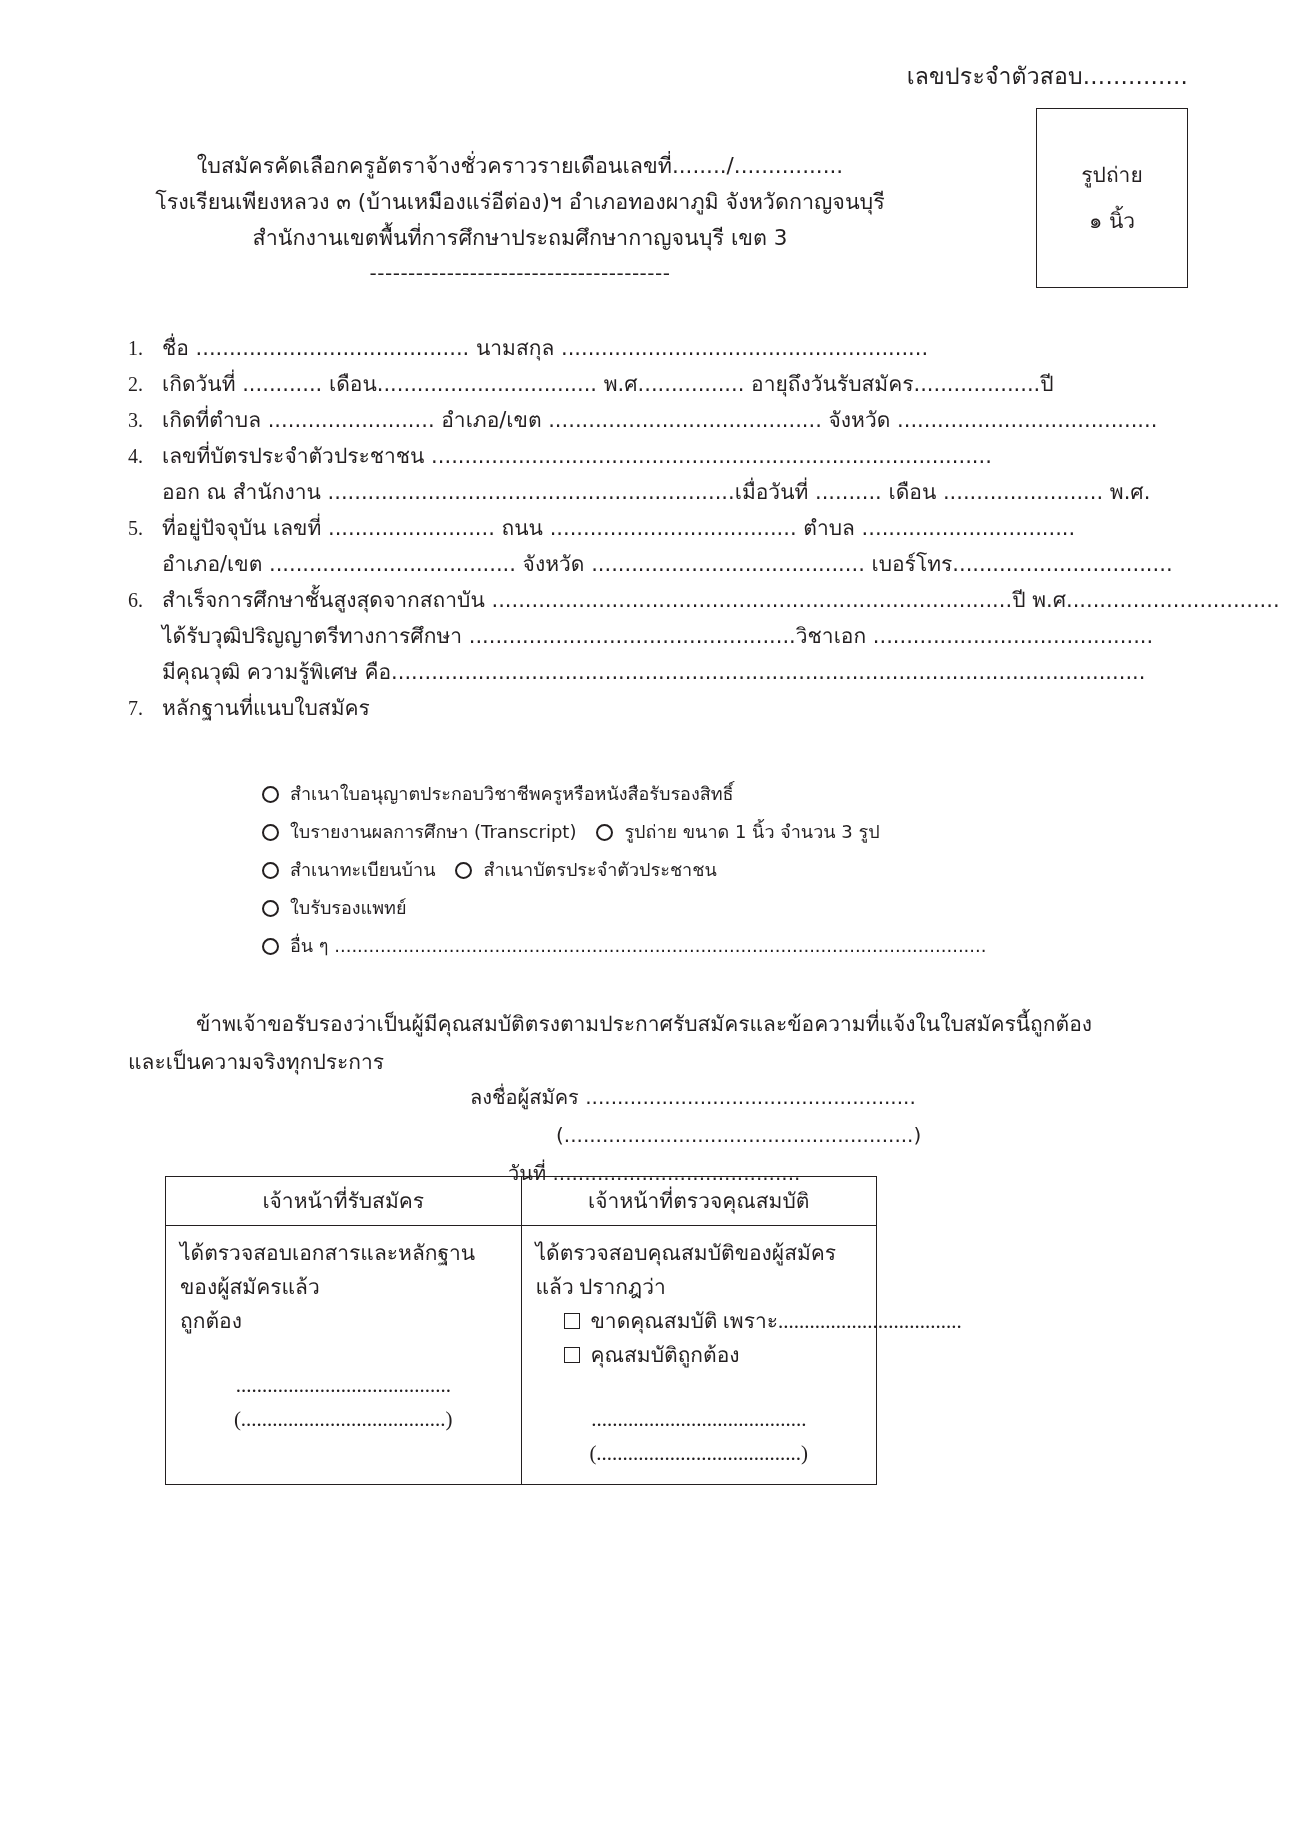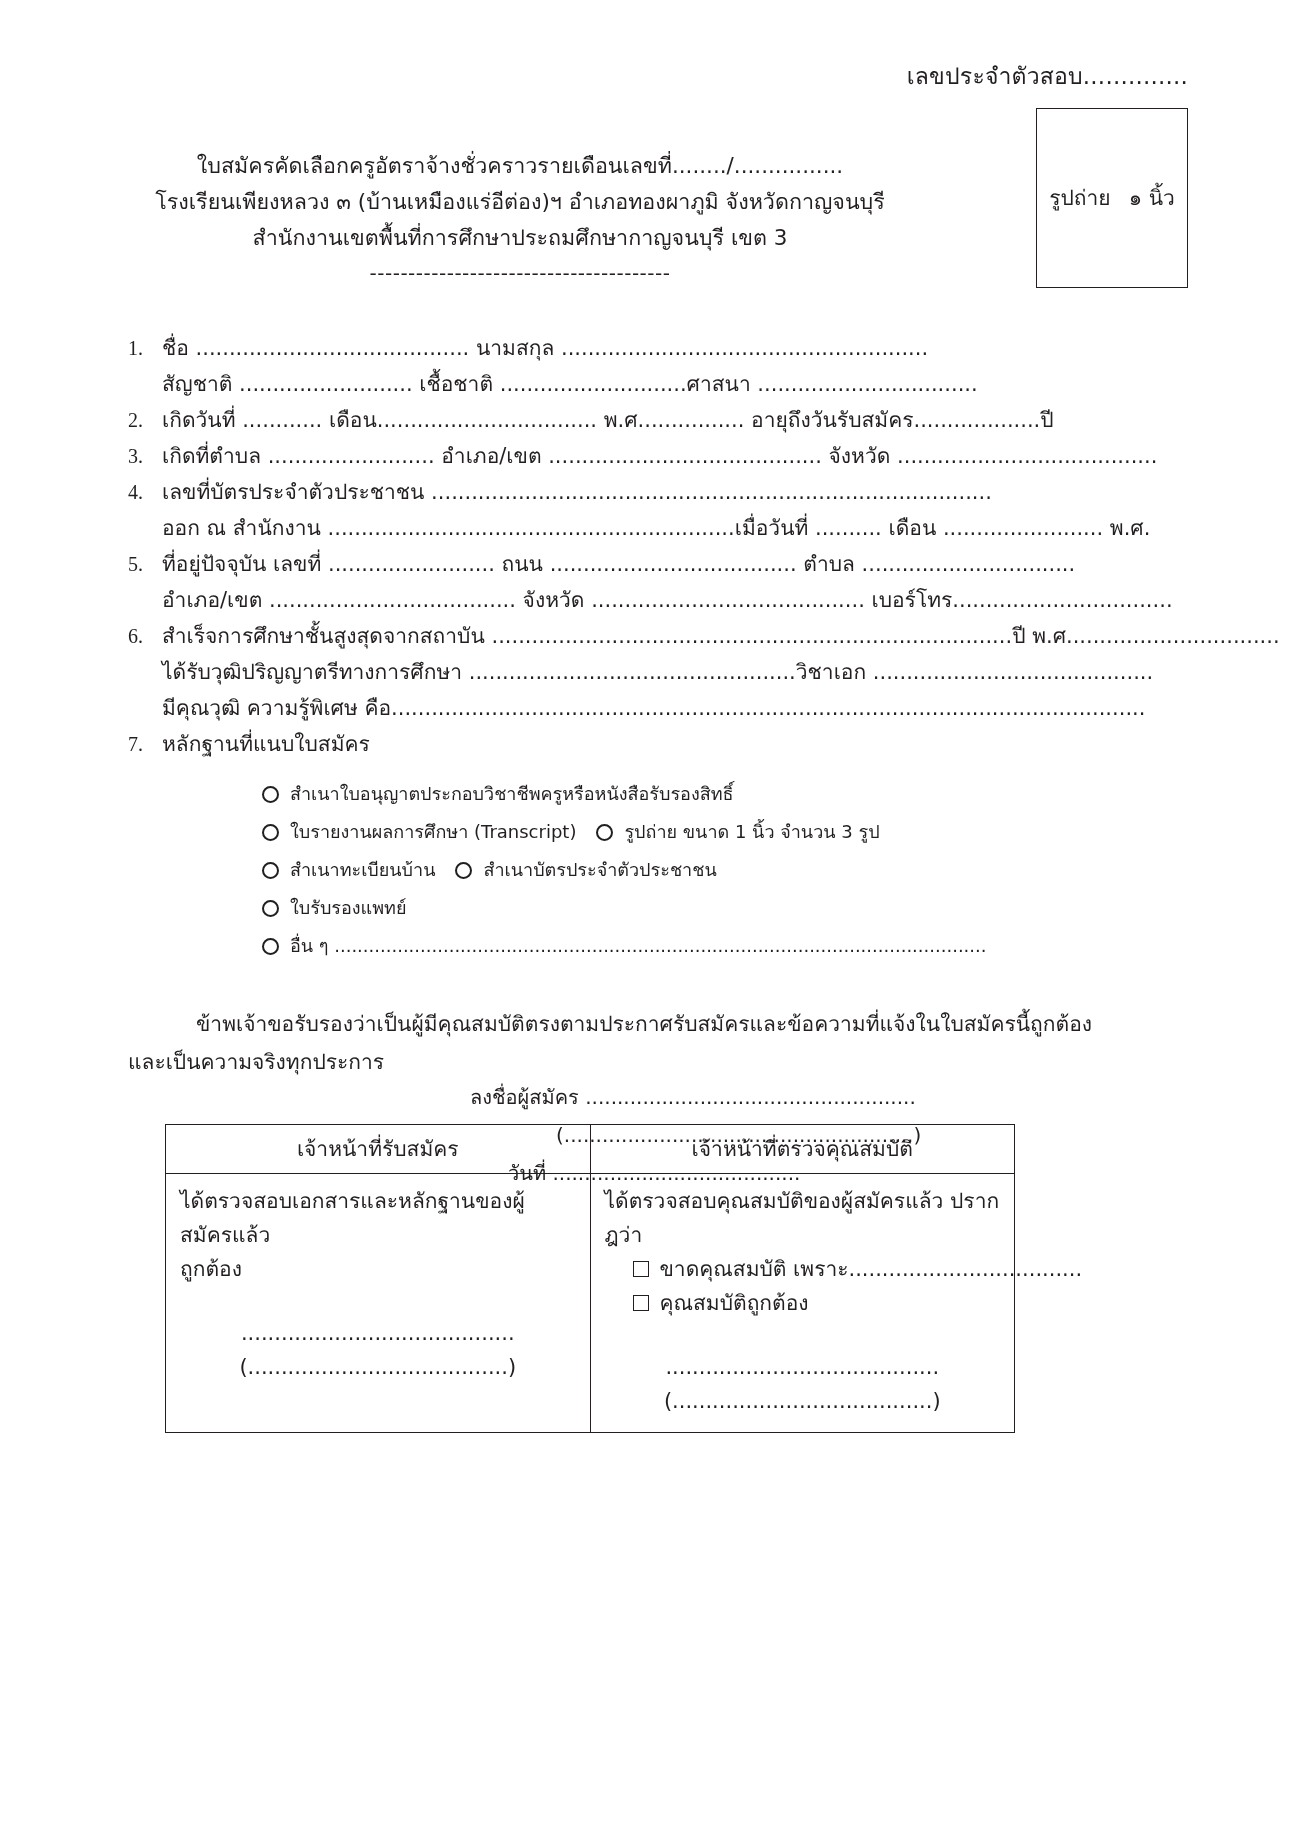--- a/index.html
+++ b/index.html
@@ -37,21 +37,21 @@
 
   
   .photo-box {
     position: absolute;
     top: 108px;
     right: 118px;
     width: 152px;
     height: 180px;
     border: 1.5px solid #231f20;
     display: flex;
-    flex-direction: row;
+    flex-direction: column;
     align-items: center;
     justify-content: center;
     gap: 18px;
   }
   .photo-box span {
     font-size: 21px;
     line-height: 1.35;
   }
 
   
@@ -165,26 +165,27 @@
   .sign-line {
     padding-left: 470px;
     white-space: nowrap;
   }
   .sign-line.paren { padding-left: 556px; }
   .sign-line.date  { padding-left: 508px; }
 
   
   .officer-table {
     position: absolute;
-    top: 1124px;
+    top: 1176px;
     left: 165px;
-    width: 850px;
+    width: 712px;
     border: 1.5px solid #231f20;
     border-collapse: collapse;
     table-layout: fixed;
+    font-family: Liberation Serif, serif;
   }
   .officer-table td {
     border: 1.5px solid #231f20;
     vertical-align: top;
     padding: 0;
   }
   .officer-head {
     text-align: center;
     font-size: 21px;
     padding: 7px 0 8px 0 !important;
@@ -237,24 +238,20 @@
     <div class="tline">โรงเรียนเพียงหลวง ๓ (บ้านเหมืองแร่อีต่อง)ฯ อำเภอทองผาภูมิ จังหวัดกาญจนบุรี</div>
     <div class="tline">สำนักงานเขตพื้นที่การศึกษาประถมศึกษากาญจนบุรี เขต 3</div>
     <div class="dashrule">---------------------------------------</div>
   </div>
 
   <div class="items">
 
     <div class="item-row">
       <div class="item-num">1.</div>
       <div class="item-text">ชื่อ ......................................... นามสกุล .......................................................</div>
-    </div>
-    <div class="sub-row">
-      <div class="spacer"></div>
-      <div>สัญชาติ .......................... เชื้อชาติ ............................ศาสนา .................................</div>
     </div>
 
     <div class="item-row">
       <div class="item-num">2.</div>
       <div class="item-text">เกิดวันที่ ............ เดือน................................. พ.ศ................ อายุถึงวันรับสมัคร...................ปี</div>
     </div>
 
     <div class="item-row">
       <div class="item-num">3.</div>
       <div class="item-text">เกิดที่ตำบล ......................... อำเภอ/เขต ......................................... จังหวัด .......................................</div>

